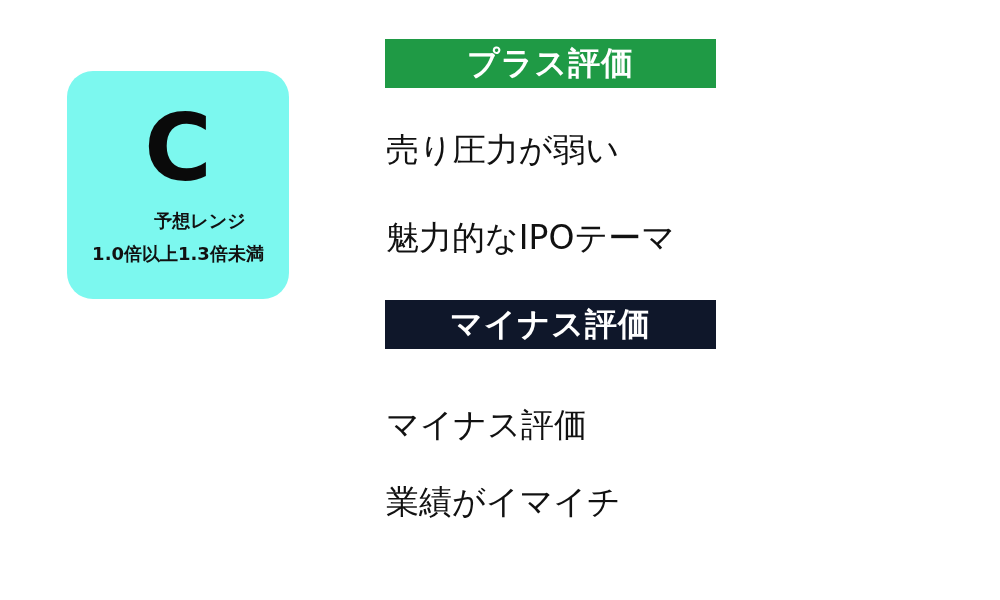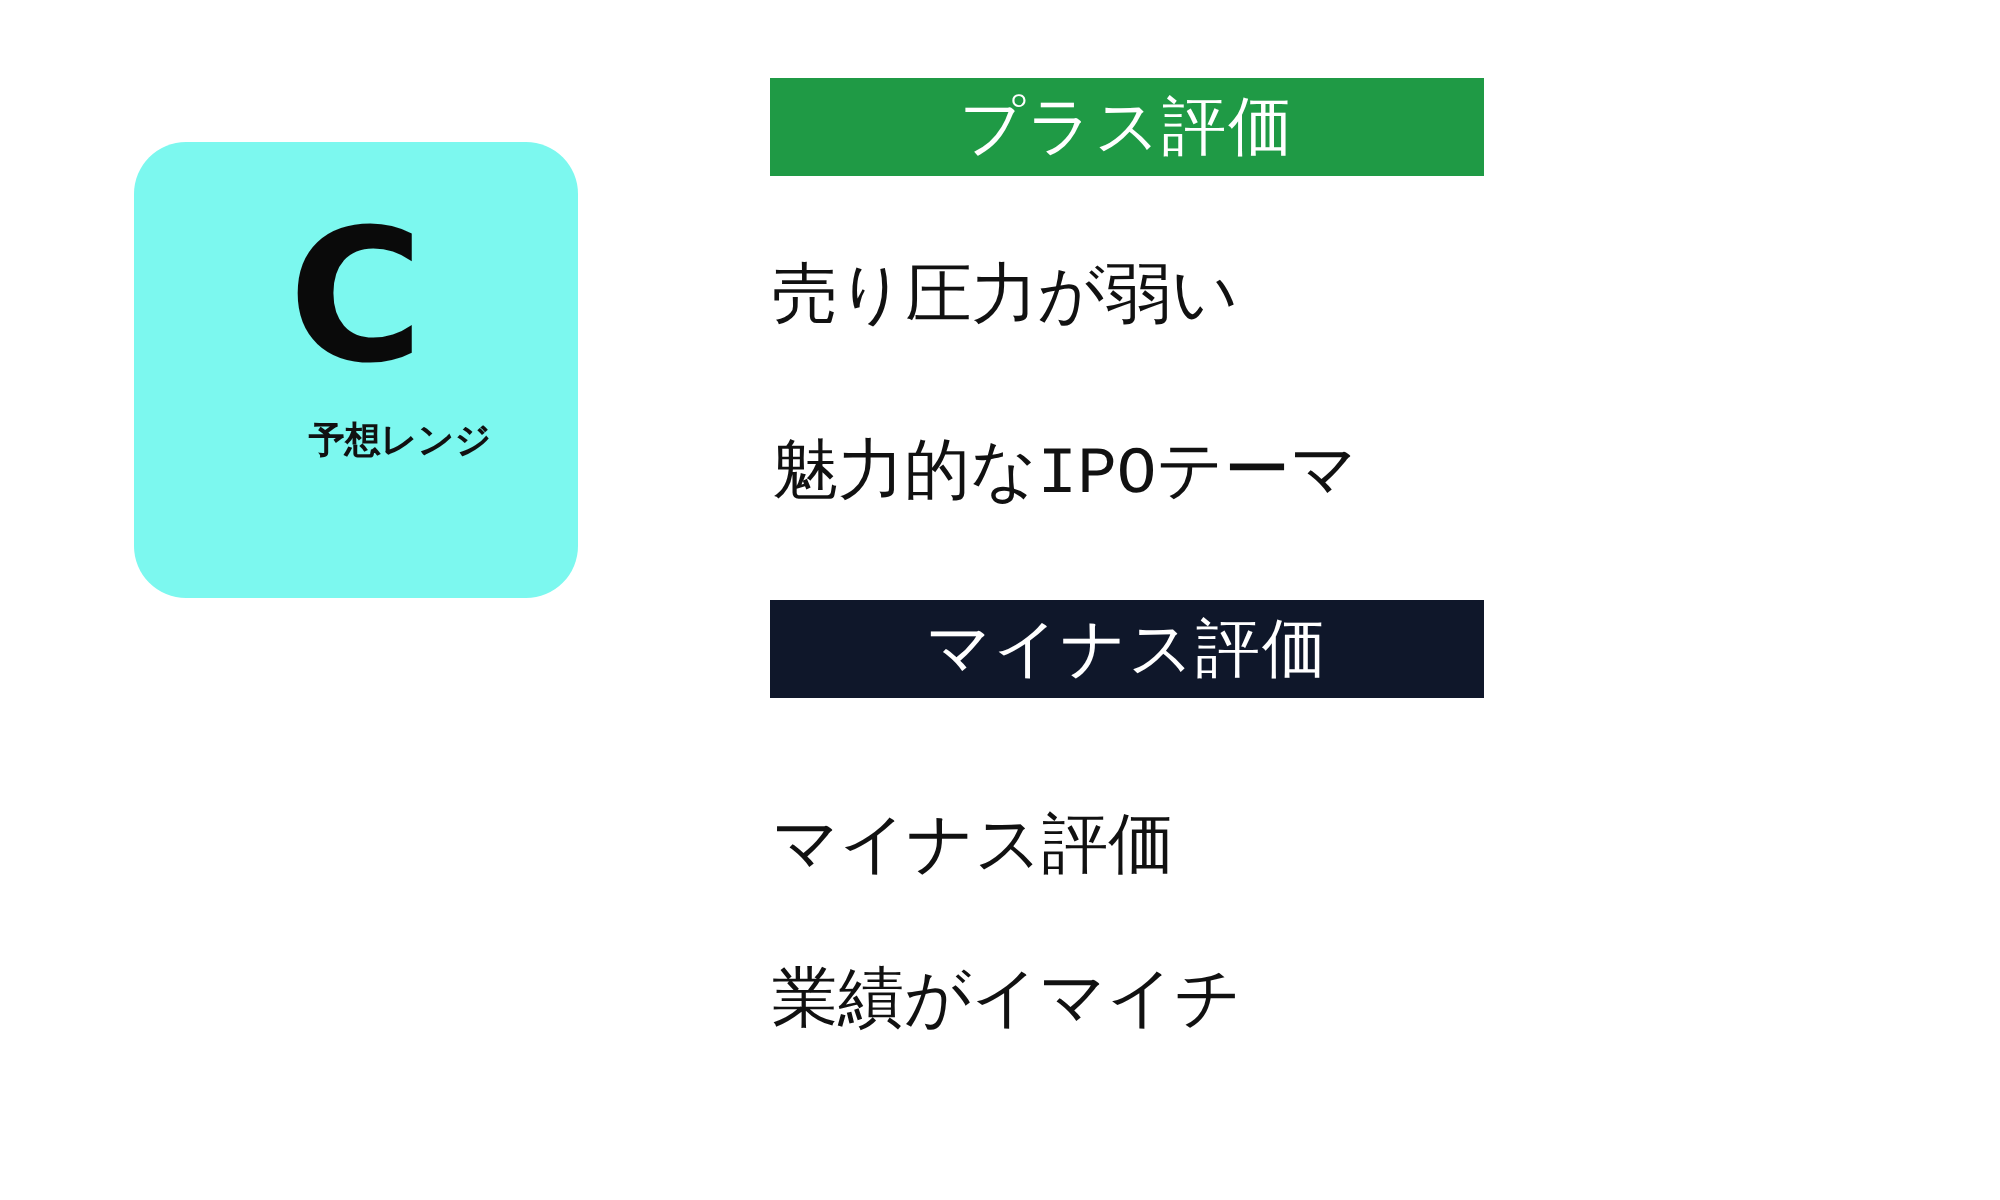--- a/index.html
+++ b/index.html
@@ -16,41 +16,42 @@
       font-size: 92px; font-weight: bold; line-height: 100px; color: #0a0a0a;
     }
     .rank-sub {
       position: absolute; left: 0; right: 0; text-align: center;
       font-size: 18px; font-weight: bold; color: #111; line-height: 24px; white-space: nowrap;
     }
     .rank-sub.l1 { top: 138px; padding-left: 44px; }
     .rank-sub.l2 { top: 171px; }
 
     .banner {
-      position: absolute; left: 385px; width: 357px; height: 49px;
-      color: #ffffff; font-weight: normal; font-size: 32px; line-height: 49px; text-align: center;
+      position: absolute; left: 385px; width: 331px; height: 49px;
+      color: #ffffff; font-weight: bold; font-size: 32px; line-height: 49px; text-align: center;
       letter-spacing: 1px;
     }
     .banner.plus { top: 39px; background: #1f9a45; }
     .banner.minus { top: 300px; background: #0f172a; }
 
     .item {
-      position: absolute; left: 386px; font-size: 33px; line-height: 40px; color: #111; white-space: nowrap; font-family: Liberation Mono, monospace;
+      position: absolute; left: 386px; font-size: 33px; line-height: 40px; color: #111; white-space: nowrap;
     }
     .item.p1 { top: 130px; }
     .item.p2 { top: 218px; text-align: center; }
     .item.m1 { top: 405px; }
     .item.m2 { top: 482px; }
   </style>
 </head>
 <body>
 
 <div class="rank-card">
   <div class="rank-letter">C</div>
   <div class="rank-sub l1">予想レンジ</div>
+  <div class="rank-sub l2">1.0倍以上1.3倍未満</div>
 </div>
 
 <div class="banner plus">プラス評価</div>
 <div class="item p1">売り圧力が弱い</div>
 <div class="item p2">魅力的なIPOテーマ</div>
 
 <div class="banner minus">マイナス評価</div>
 <div class="item m1">マイナス評価</div>
 <div class="item m2">業績がイマイチ</div>
 

